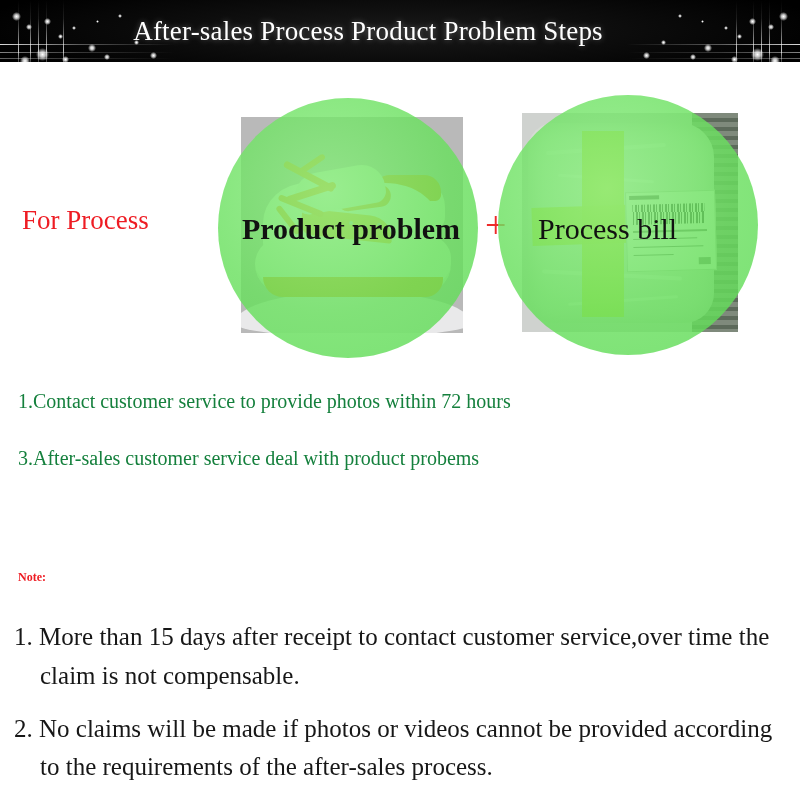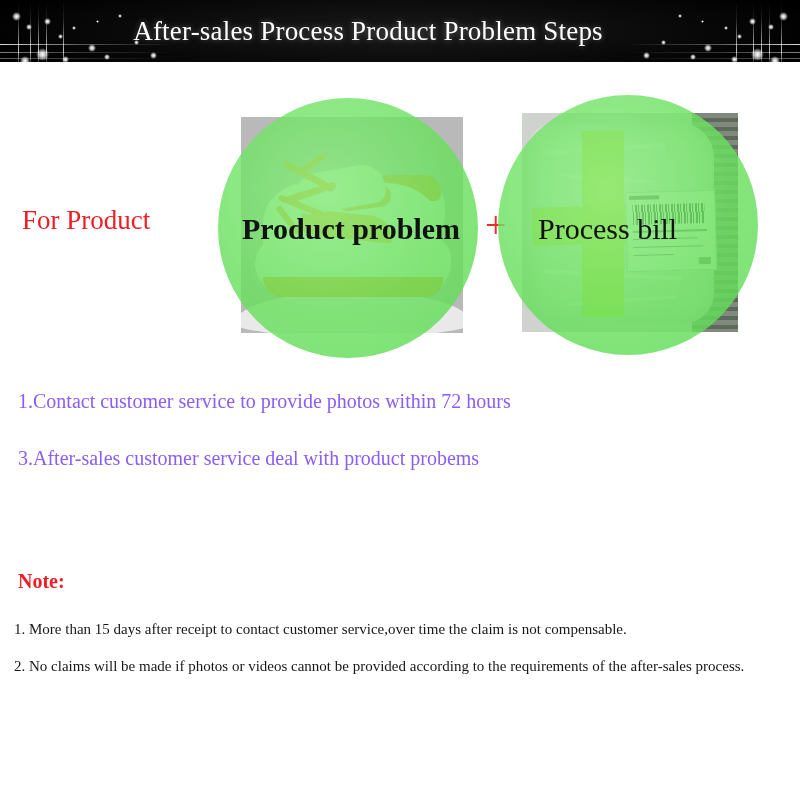--- a/index.html
+++ b/index.html
@@ -163,31 +163,31 @@
   .waybill-sq{
     position:absolute;right:5px;bottom:5px;width:12px;height:7px;background:#6d766a;
   }
   #parcel-photo .green-circle{left:-24px;top:-18px;width:260px;height:260px;}
 
   
   .steps{
     position:absolute;left:18px;top:390px;width:770px;
   }
   .step{
-    font-size:20px;color:#8b5cf6;margin-bottom:34px;line-height:1.15;
+    font-size:20px;color:#15803d;margin-bottom:34px;line-height:1.15;
   }
   .note-heading{
     position:absolute;left:18px;top:570px;
-    color:#ee1c23;font-size:20px;font-weight:bold;
+    color:#ee1c23;font-size:12px;font-weight:bold;
   }
   .notes{
     position:absolute;left:14px;top:618px;width:780px;
   }
   .note-item{
-    font-size:15px;color:#171717;line-height:1.55;margin-bottom:14px;
+    font-size:25px;color:#171717;line-height:1.55;margin-bottom:14px;
     padding-left:26px;text-indent:-26px;
   }
   .note-item .txt{text-indent:0;}
 </style>
 </head>
 <body>
 
 <div class="banner">
   <div class="banner-glow"></div>
 
@@ -237,21 +237,21 @@
     <div class="spark" style="left:134px;top:40px;width:5px;height:5px;"></div>
     <div class="spark" style="left:150px;top:52px;width:7px;height:7px;"></div>
     <div class="spark" style="left:20px;top:56px;width:10px;height:10px;"></div>
     <div class="spark" style="left:62px;top:56px;width:7px;height:7px;"></div>
     <div class="spark" style="left:96px;top:20px;width:3px;height:3px;"></div>
   </div>
 
   <div class="banner-title">After-sales Process Product Problem Steps</div>
 </div>
 
-<div class="example-label">For Product</div>
+<div class="example-label">For Process</div>
 
 <div class="photo" id="sneaker-photo">
   <div class="frame">
     <div class="shoe-table"></div>
     <div class="shoe">
       <div class="shoe-sole"></div>
       <div class="shoe-sole-tint"></div>
       <div class="shoe-heel"></div>
       <div class="shoe-collar"></div>
       <div class="shoe-upper"></div>

